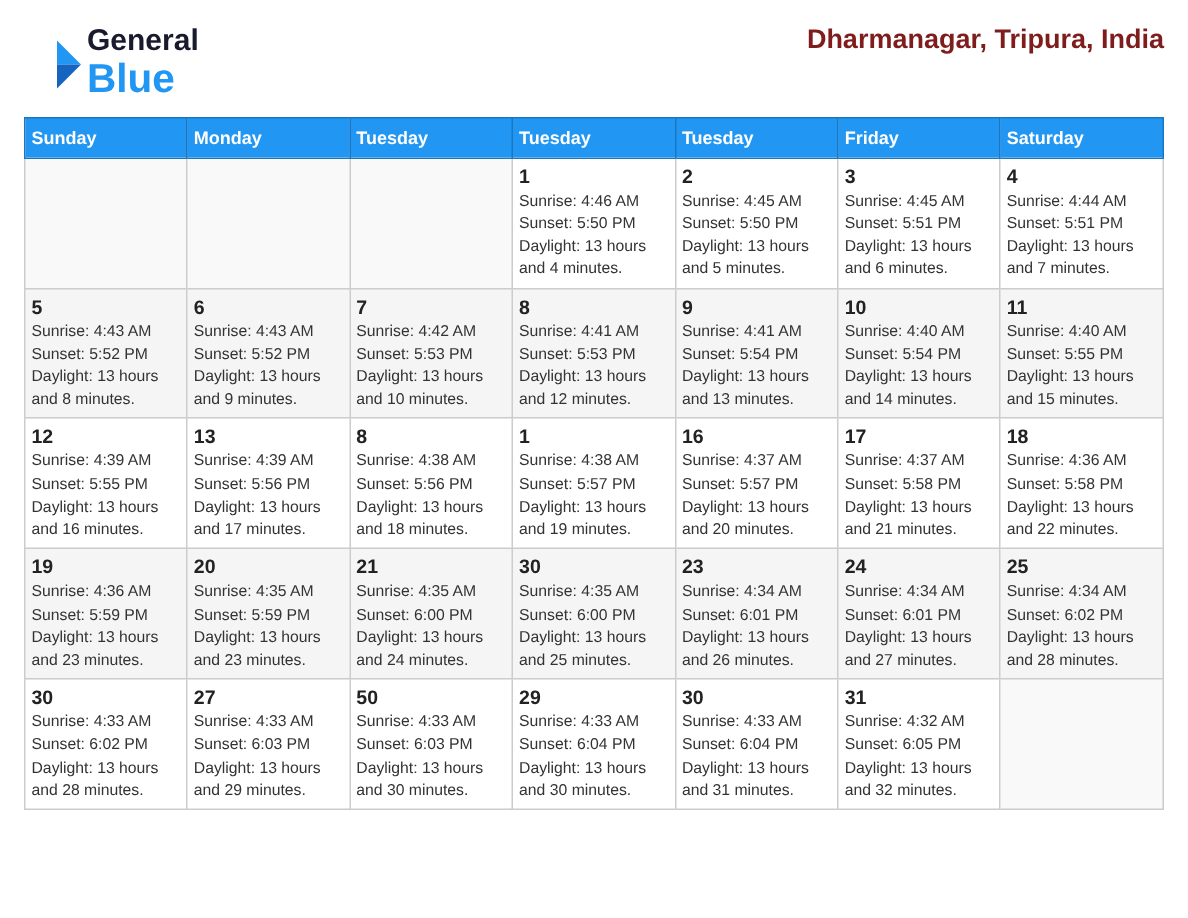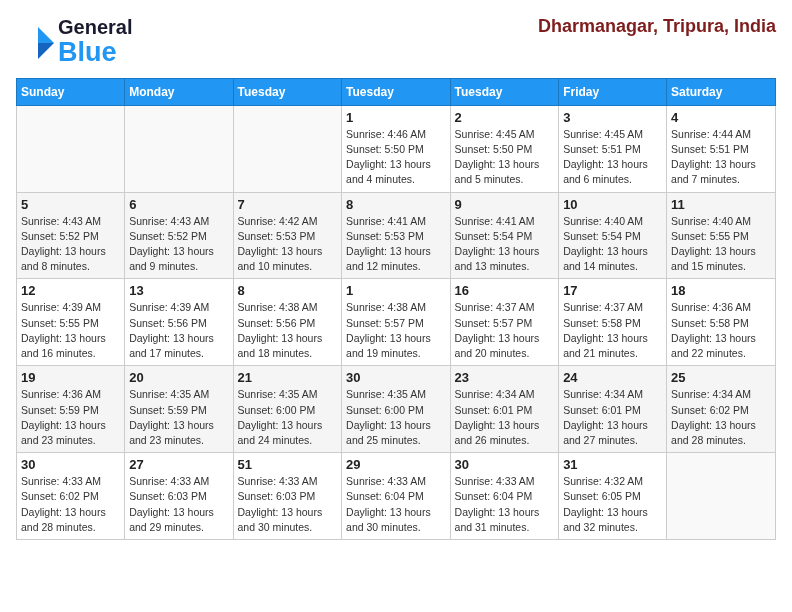--- a/index.html
+++ b/index.html
@@ -288,21 +288,21 @@
           Sunrise: 4:33 AM<br>Sunset: 6:02 PM<br>Daylight: 13 hours and 28 minutes.
         </div>
         </td>
         <td>
           <div class="day-num">27</div>
         <div class="day-info">
           Sunrise: 4:33 AM<br>Sunset: 6:03 PM<br>Daylight: 13 hours and 29 minutes.
         </div>
         </td>
         <td>
-          <div class="day-num">51</div>
+          <div class="day-num">50</div>
         <div class="day-info">
           Sunrise: 4:33 AM<br>Sunset: 6:03 PM<br>Daylight: 13 hours and 30 minutes.
         </div>
         </td>
         <td>
           <div class="day-num">29</div>
         <div class="day-info">
           Sunrise: 4:33 AM<br>Sunset: 6:04 PM<br>Daylight: 13 hours and 30 minutes.
         </div>
         </td>

